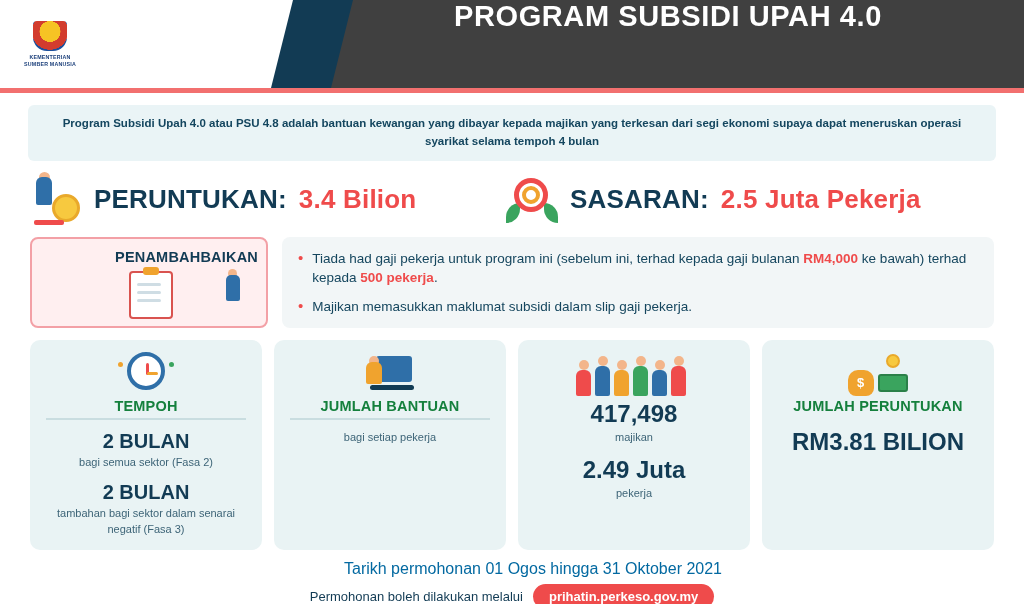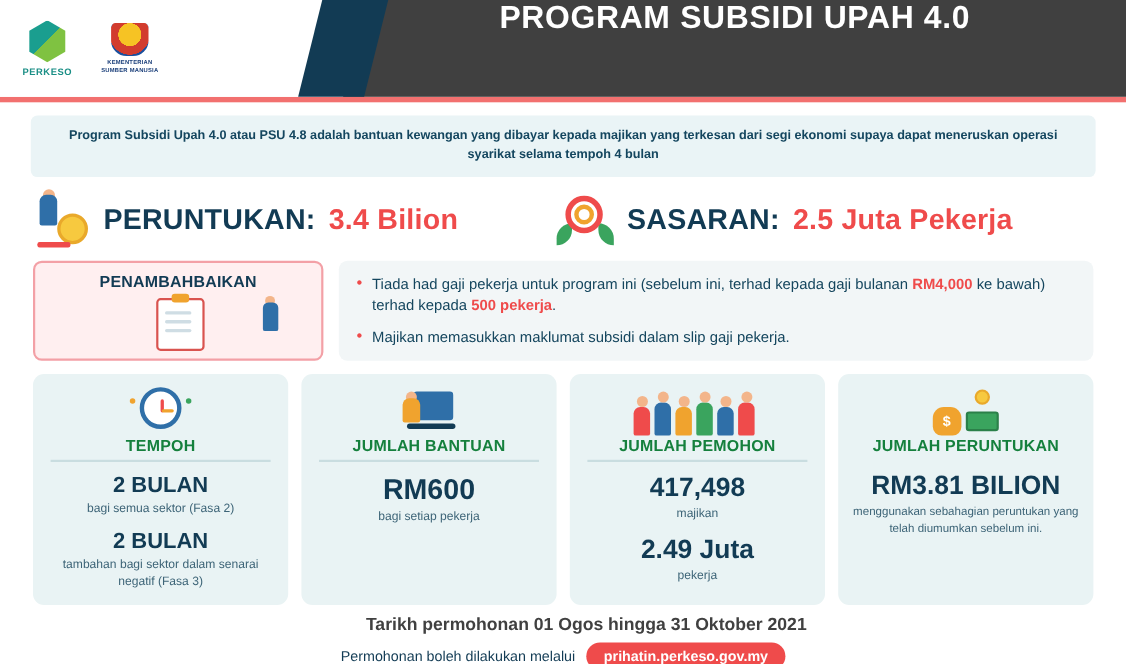--- a/index.html
+++ b/index.html
@@ -84,21 +84,21 @@
     position:absolute;left:16px;top:11px;width:18px;height:18px;border-radius:50%;
     border:4px solid #f0a32e;box-sizing:border-box;
   }
   .icon-target .leafL{position:absolute;left:0;bottom:2px;width:14px;height:20px;background:#3aa45e;border-radius:14px 0 14px 0;}
   .icon-target .leafR{position:absolute;right:0;bottom:2px;width:14px;height:20px;background:#3aa45e;border-radius:0 14px 0 14px;}
 
   
   .improve{display:flex;margin:12px 30px 0;gap:14px;align-items:stretch;}
   .improve-card{
     flex:0 0 218px;background:#ffeff0;border:2px solid #f3a0a6;border-radius:8px;
-    padding:10px 21px 6px;text-align:center;position:relative;
+    padding:10px 8px 6px;text-align:right;position:relative;
   }
   .improve-card .ttl{font-size:14.5px;font-weight:bold;color:#123b54;letter-spacing:.2px;}
   .improve-art{height:48px;position:relative;margin-top:4px;}
   .improve-art .clip{
     position:absolute;left:50%;top:2px;margin-left:-20px;width:40px;height:44px;
     background:#ffffff;border:2px solid #d9534f;border-radius:4px;
   }
   .improve-art .clip:before{
     content:"";position:absolute;left:50%;margin-left:-8px;top:-6px;width:16px;height:8px;
     background:#f0a32e;border-radius:3px;
@@ -160,38 +160,34 @@
   .crowd span:nth-child(6){left:95px;background:#ef4b4b;height:30px;}
 
   .moneyart{position:absolute;left:50%;margin-left:-30px;top:4px;width:60px;height:42px;}
   .moneyart .bag{position:absolute;left:0;bottom:0;width:26px;height:26px;background:#f0a32e;border-radius:10px 10px 8px 8px;}
   .moneyart .bag:after{content:"$";position:absolute;left:9px;top:5px;color:#fff;font-size:13px;font-weight:bold;}
   .moneyart .bill{position:absolute;right:0;bottom:4px;width:30px;height:18px;background:#3aa45e;border-radius:3px;border:2px solid #2b8049;box-sizing:border-box;}
   .moneyart .coin{position:absolute;right:8px;top:0;width:14px;height:14px;border-radius:50%;background:#f7c93f;border:2px solid #e9a92b;box-sizing:border-box;}
 
   
   .footer{margin-top:10px;text-align:center;position:relative;}
-  .foot-line1{font-size:16px;font-weight:bold;color:#404040;padding-left:42px;}
+  .foot-line1{font-size:16px;font-weight:normal;color:#0369a1;padding-left:42px;}
   .foot-line2{font-size:13px;color:#123b54;margin-top:6px;display:flex;align-items:center;justify-content:center;gap:10px;}
   .pill{
     background:#ef4b4b;color:#ffffff;border-radius:14px;padding:5px 16px;
     font-size:13px;font-weight:bold;
   }
 </style>
 </head>
 <body>
 
 <div class="page">
 
   <div class="header">
     <div class="header-left">
-      <div class="logo-perkeso">
-        <div class="mark"></div>
-        <div class="txt">PERKESO</div>
-      </div>
       <div class="logo-kesuma">
         <div class="crest"></div>
         <div class="txt">KEMENTERIAN</div>
         <div class="txt">SUMBER MANUSIA</div>
       </div>
     </div>
     <div class="header-right">
       <div class="header-title">PROGRAM SUBSIDI UPAH 4.0</div>
     </div>
   </div>
@@ -267,54 +263,51 @@
     <div class="card">
       <div class="card-art">
         <div class="laptop">
           <div class="scr"></div>
           <div class="base"></div>
           <div class="persh"></div>
           <div class="pers"></div>
         </div>
       </div>
       <div class="card-title">JUMLAH BANTUAN</div>
-      <div class="big xl">RM600</div>
       <div class="sub">bagi setiap pekerja</div>
     </div>
 
     <div class="card">
       <div class="card-art">
         <div class="crowd">
             <span></span>
             <span></span>
             <span></span>
             <span></span>
             <span></span>
             <span></span>
           </div>
       </div>
-      <div class="card-title">JUMLAH PEMOHON</div>
       <div class="big lg">417,498</div>
       <div class="sub">majikan</div>
       <div class="gap"></div>
       <div class="big lg">2.49 Juta</div>
       <div class="sub">pekerja</div>
     </div>
 
     <div class="card no-rule">
       <div class="card-art">
         <div class="moneyart">
           <div class="bag"></div>
           <div class="bill"></div>
           <div class="coin"></div>
         </div>
       </div>
       <div class="card-title">JUMLAH PERUNTUKAN</div>
       <div class="big lg">RM3.81 BILION</div>
-      <div class="sub sm">menggunakan sebahagian peruntukan yang telah diumumkan sebelum ini.</div>
     </div>
 
   </div>
 
   <div class="footer">
     <div class="foot-line1">Tarikh permohonan 01 Ogos hingga 31 Oktober 2021</div>
     <div class="foot-line2">
       <span>Permohonan boleh dilakukan melalui</span>
       <span class="pill">prihatin.perkeso.gov.my</span>
     </div>

